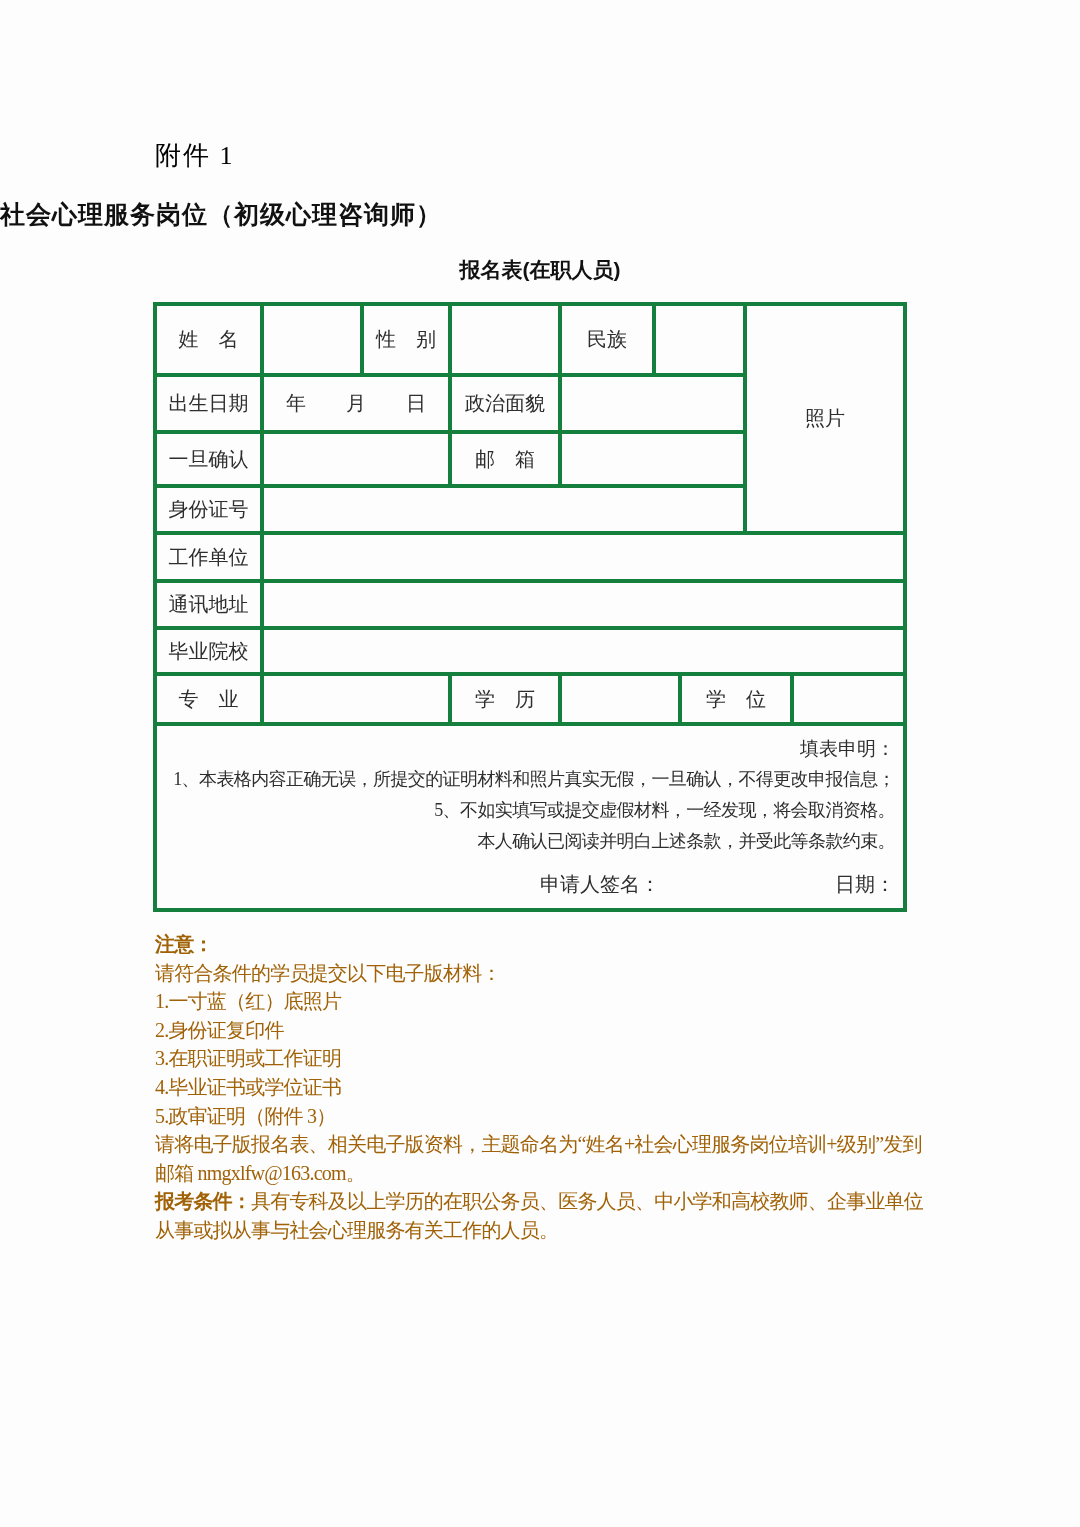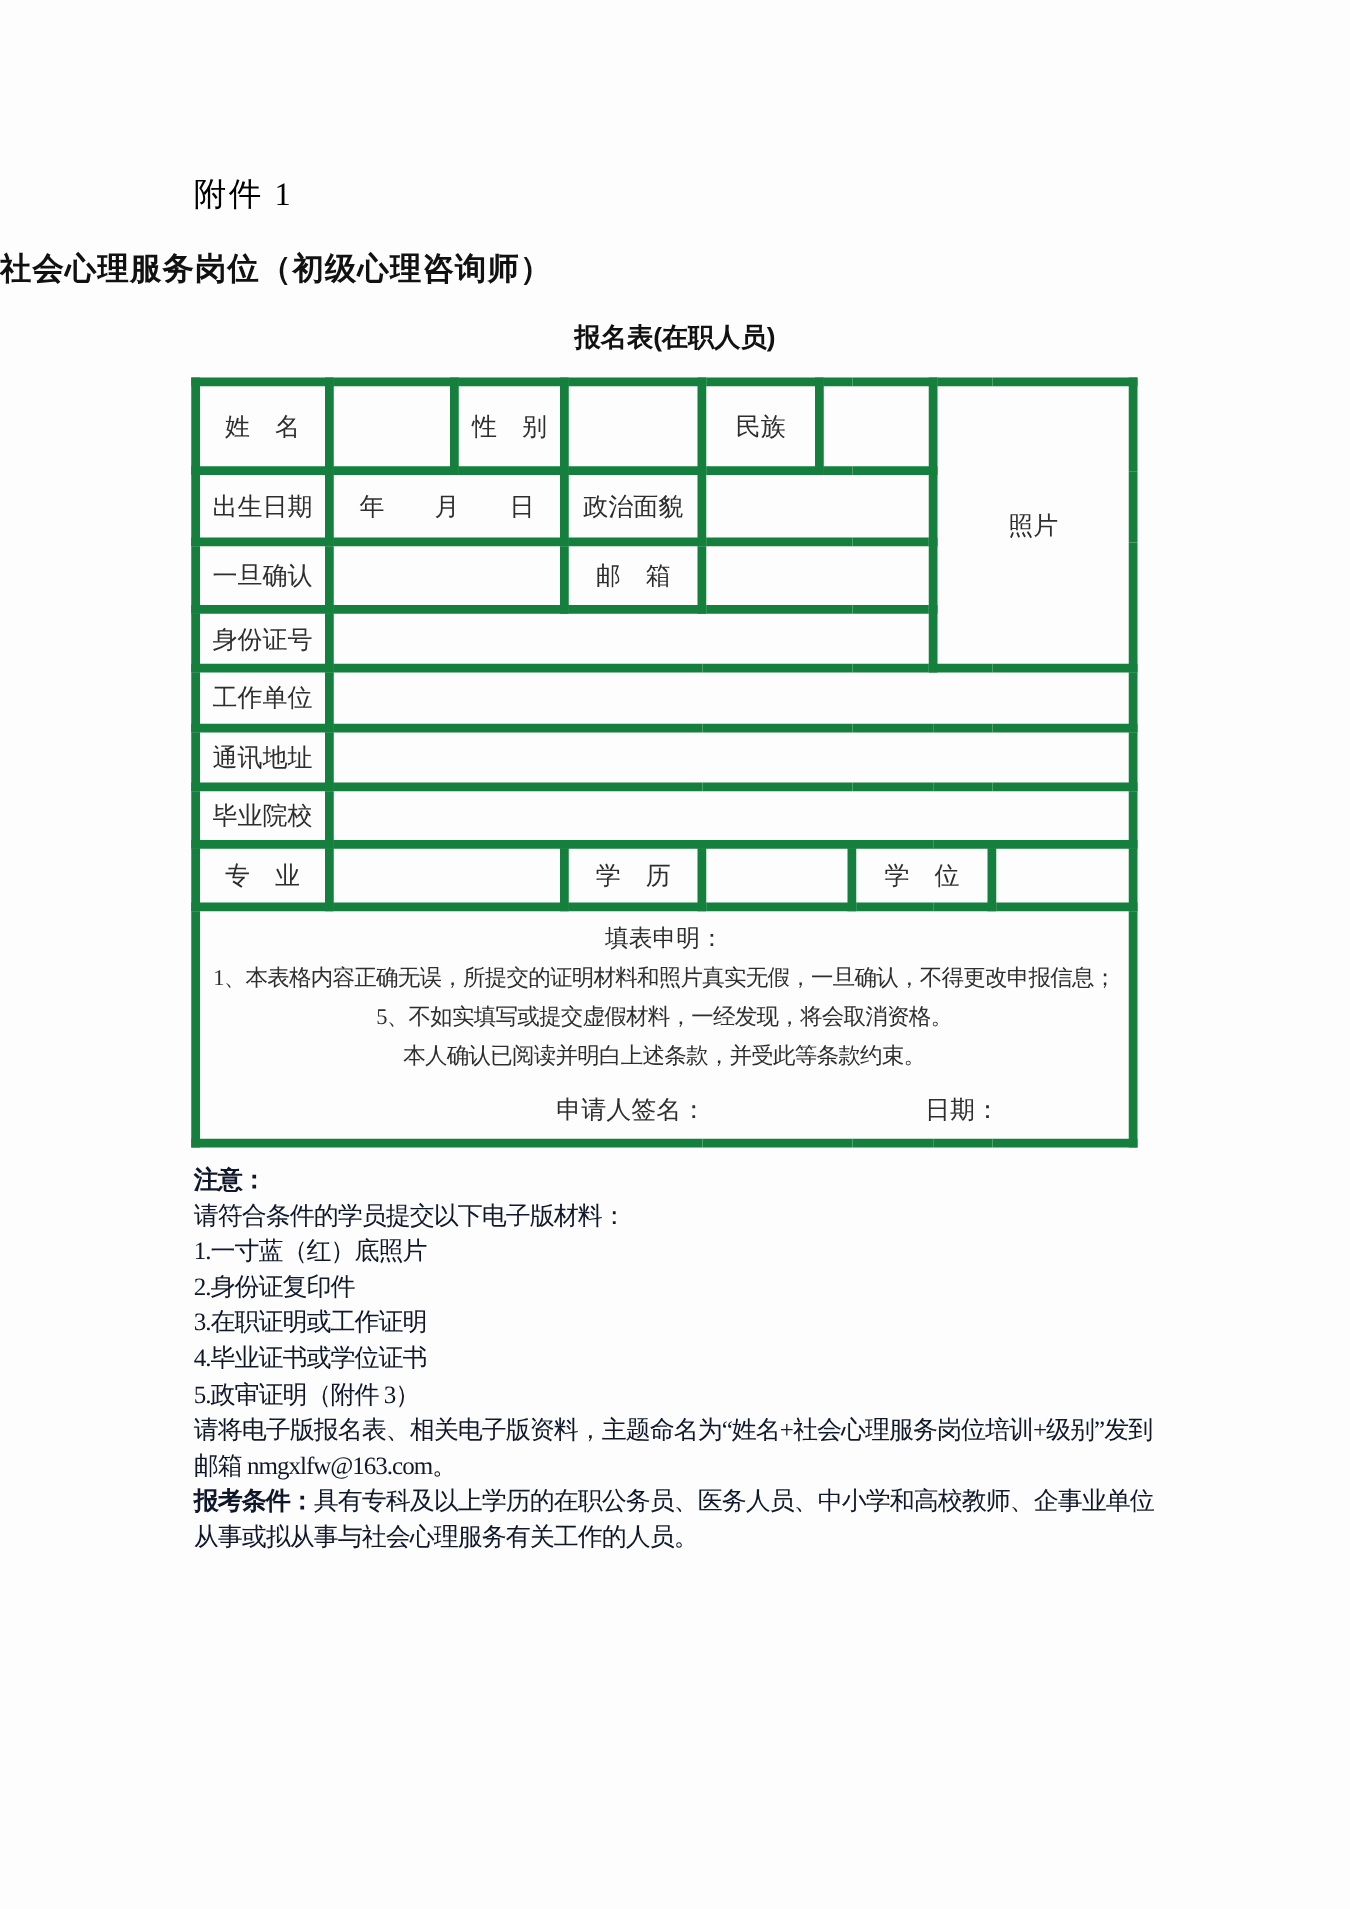--- a/index.html
+++ b/index.html
@@ -48,32 +48,32 @@
   table.form-table {
     position: absolute;
     left: 153px;
     top: 302px;
     width: 750px;
     border-collapse: collapse;
     table-layout: fixed;
     border: 2px solid #555555;
   }
   table.form-table td {
-    border: 7px solid #15803d;
+    border: 4px solid #15803d;
     font-size: 20px;
     color: #2e2e2e;
     vertical-align: middle;
   }
   td.lbl { text-align: center; }
   td.val { background: #fdfdfd; }
   td.decl {
     vertical-align: top;
     height: 175px;
     padding: 7px 8px 10px 8px;
-    text-align: center;
+    text-align: right;
     margin-top: 33px;
   }
   .decl-heading {
     font-size: 19px;
     line-height: 31px;
   }
   .decl-line {
     font-size: 18px;
     letter-spacing: -0.6px;
     line-height: 31px;
@@ -86,21 +86,21 @@
   .sig-label { margin-left: 182px; }
   .date-label { margin-left: 170px; }
   .notes {
     position: absolute;
     left: 155px;
     top: 930px;
     width: 778px;
     font-size: 20px;
     letter-spacing: -0.8px;
     line-height: 28.6px;
-    color: #0f172a;
+    color: #a16207;
   }
   .bold { font-weight: 700; }
 </style>
 </head>
 <body>
 
 <div class="page">
 
   <div class="attachment">附件 1</div>
   <div class="title">社会心理服务岗位（初级心理咨询师）</div>

